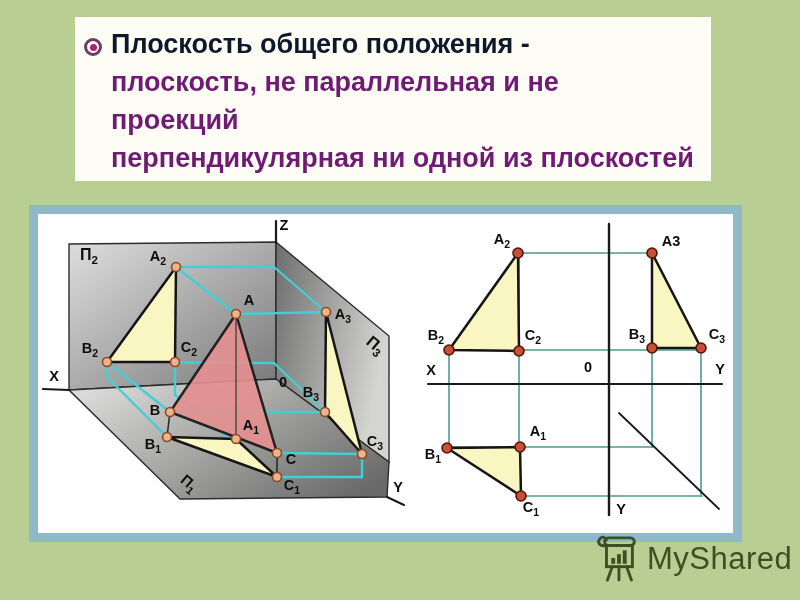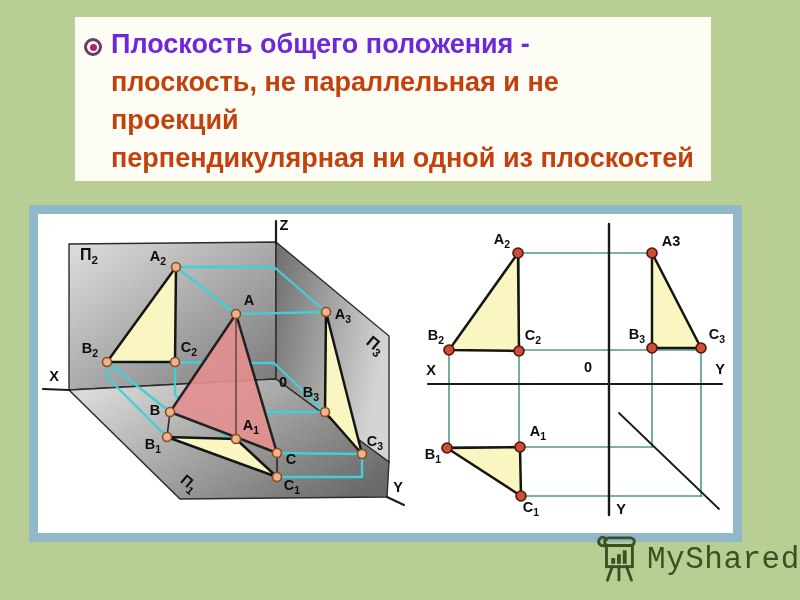--- a/index.html
+++ b/index.html
@@ -13,32 +13,32 @@
     background:#fdfdf6;box-sizing:border-box;
     padding:8px 6px 0 36px;
   }
   .bullet{
     position:absolute;left:9px;top:21px;width:12px;height:12px;
     border:3px solid #6e3a66;border-radius:50%;
     display:flex;align-items:center;justify-content:center;background:#fff;
   }
   .bullet-dot{width:7px;height:7px;border-radius:50%;background:#aa2470;}
   .t-line{
-    font-size:27px;line-height:38px;font-weight:bold;color:#c2410c;
+    font-size:27px;line-height:38px;font-weight:bold;color:#701a75;
     white-space:nowrap;
   }
-  .t-line.red{color:#6d28d9;}
+  .t-line.red{color:#0f172a;}
   .panel{
     position:absolute;left:29px;top:205px;width:695px;height:319px;
     background:#ffffff;border:9px solid #90b8c9;
   }
   #diagram-svg{position:absolute;left:0;top:0;z-index:2;}
   .logo{
     position:absolute;left:594px;top:533px;z-index:3;
-    display:flex;align-items:center;font-family:Liberation Mono, monospace;
+    display:flex;align-items:center;
   }
   .logo-text{
     font-size:31px;color:#3d5024;margin-left:5px;letter-spacing:0.5px;
   }
   svg text{font-family:"Liberation Sans",sans-serif;font-weight:bold;}
 </style>
 </head>
 <body>
 
 <div class="title-box">

